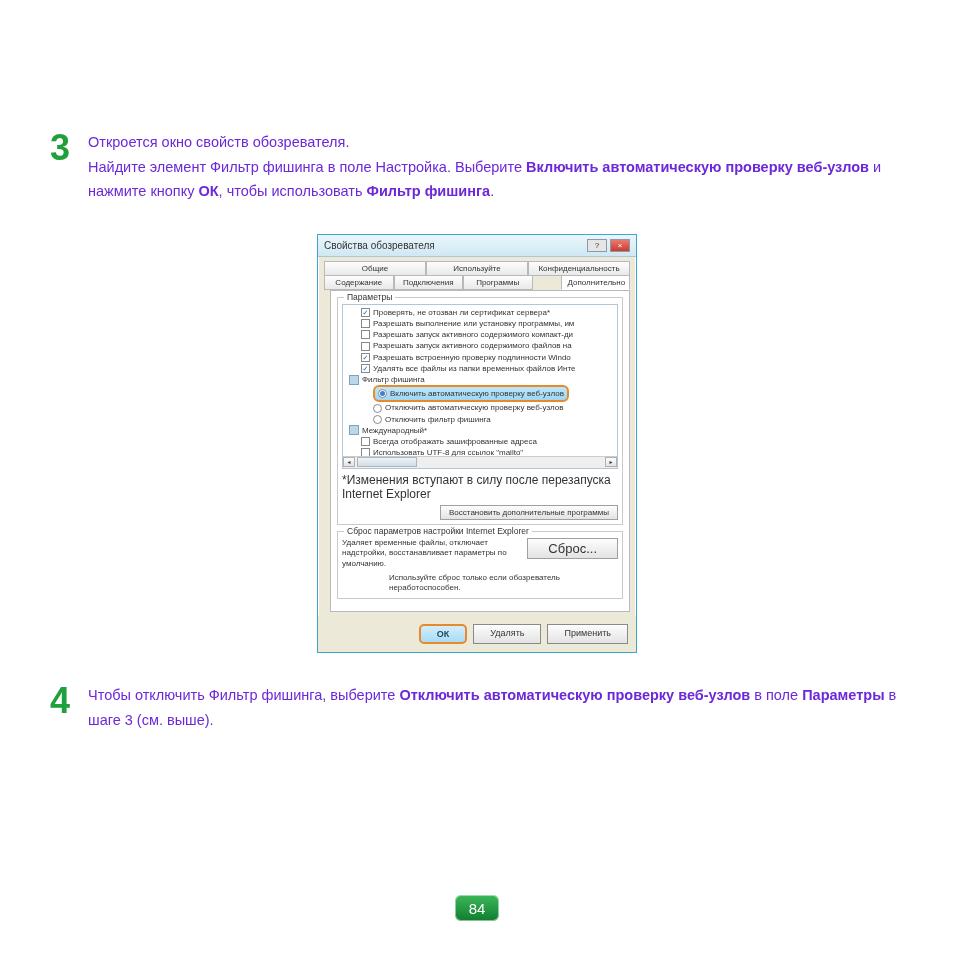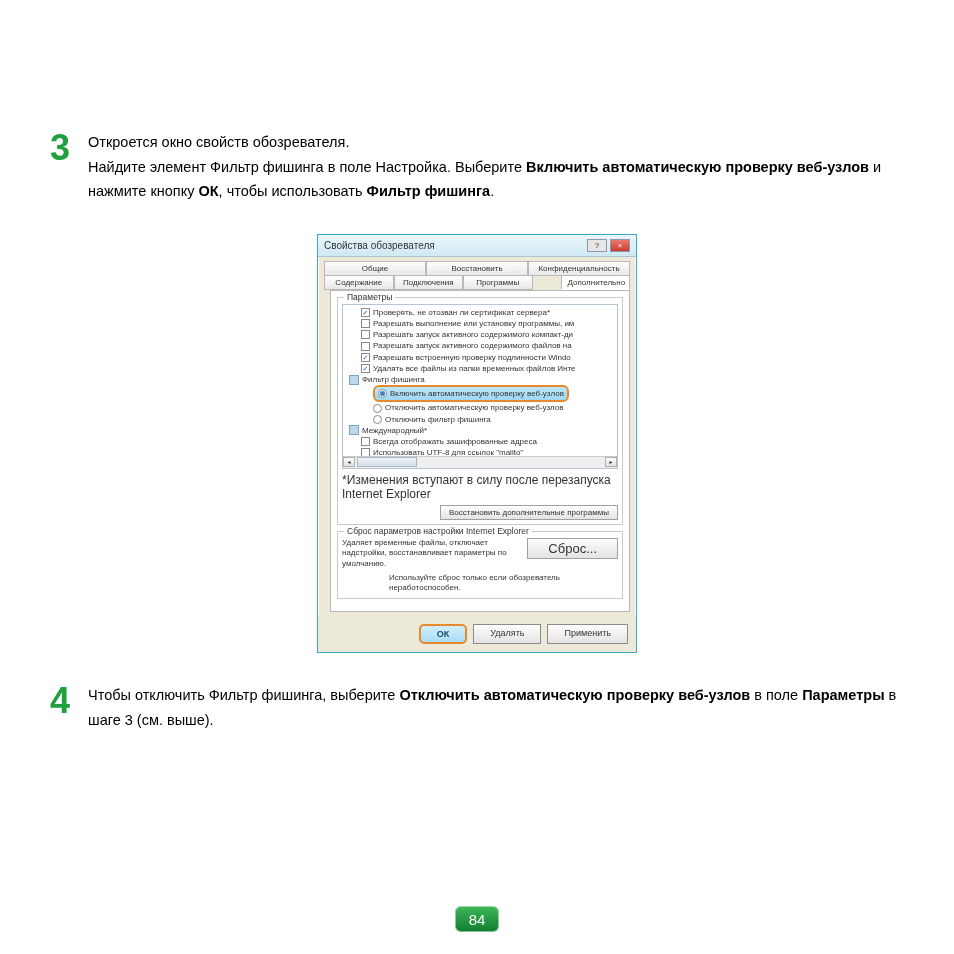--- a/index.html
+++ b/index.html
@@ -9,21 +9,21 @@
     background: #fff; color: #222; font-size: 14px;
     position: relative;
   }
   .content { padding: 130px 50px 0 50px; }
   .step { display: flex; margin-bottom: 30px; }
   .step-num {
     font-size: 36px; font-weight: bold; color: #1fa03c;
     line-height: 1; margin-right: 10px; min-width: 28px;
     font-family: Arial, sans-serif;
   }
-  .step-body { flex: 1; line-height: 1.7; color: #000000; font-size: 14.5px; }
+  .step-body { flex: 1; line-height: 1.7; color: #6d28d9; font-size: 14.5px; }
   .step-body b, .step-body strong { font-weight: bold; }
 
   
   .dialog-wrap { display: flex; justify-content: center; margin: 10px 0 30px 0; }
   .dialog {
     width: 320px;
     border: 1px solid #3aa7cf;
     background: #ece9d8;
     font-family: Tahoma, Verdana, sans-serif;
     font-size: 9px; color: #333;
@@ -79,21 +79,21 @@
   .btn-long { border:1px solid #a0a0a0; background:linear-gradient(#fdfdfd,#e3e3e3); padding:2px 8px; font-size:8px; float:right; }
   .clr::after{content:"";display:block;clear:both;}
   .reset-sec .desc { font-size:8px; line-height:1.3; }
   .reset-row { display:flex; justify-content:space-between; align-items:flex-start; gap:6px; }
   .btn-sm { border:1px solid #a0a0a0; background:linear-gradient(#fdfdfd,#e3e3e3); padding:2px 20px; font-size:13px; }
   .dlg-footer { padding: 8px; display:flex; justify-content:flex-end; gap:6px; background:#ece9d8; }
   .dlg-btn { border:1px solid #8a8a8a; background:linear-gradient(#fdfdfd,#e3e3e3); padding:3px 16px; font-size:9px; }
   .dlg-btn.ok-hl { border:2px solid #e78a2e; border-radius:5px; background:linear-gradient(#d2eefb,#a9dcf5); color:#1f4a66; font-weight:bold; }
 
   .page-num {
-    position:absolute; left:50%; transform:translateX(-50%); bottom:22px;
+    position:absolute; left:50%; transform:translateX(-50%); bottom:33px;
     width:44px; height:26px; border-radius:6px;
     background: linear-gradient(#3db85a,#0f7d2e);
     color:#fff; display:flex; align-items:center; justify-content:center;
     font-size:15px; box-shadow: inset 0 0 0 1px rgba(255,255,255,0.5);
   }
 </style>
 </head>
 <body>
 
 <div class="content">
@@ -110,21 +110,21 @@
       <div class="titlebar">
         <span>Свойства обозревателя</span>
         <div class="win-icons">
           <div class="win-btn">?</div>
           <div class="win-btn close">×</div>
         </div>
       </div>
 
       <div class="tabs-row">
         <div class="tab">Общие</div>
-        <div class="tab">Восстановить</div>
+        <div class="tab">Используйте</div>
         <div class="tab">Конфиденциальность</div>
       </div>
       <div class="tabs-row" style="margin-top:-1px;">
         <div class="tab">Содержание</div>
         <div class="tab">Подключения</div>
         <div class="tab">Программы</div>
         <div class="tab active">Дополнительно</div>
       </div>
 
       <div class="panel">

